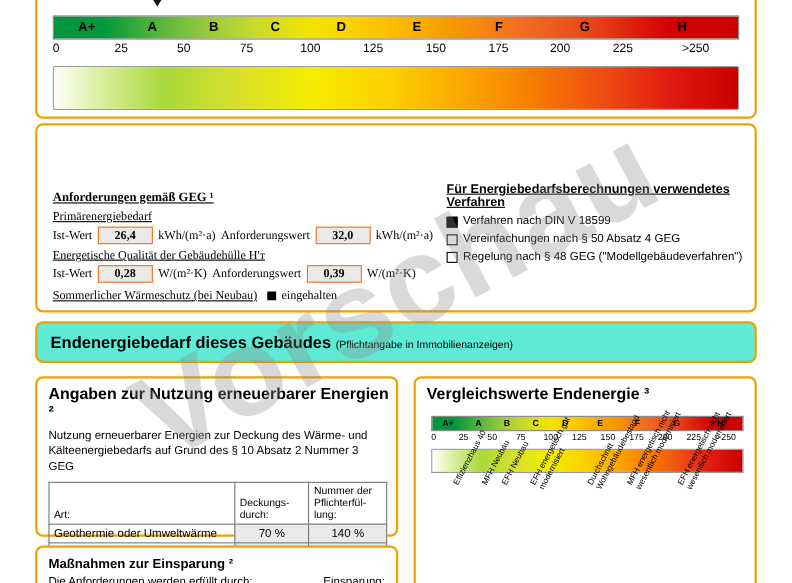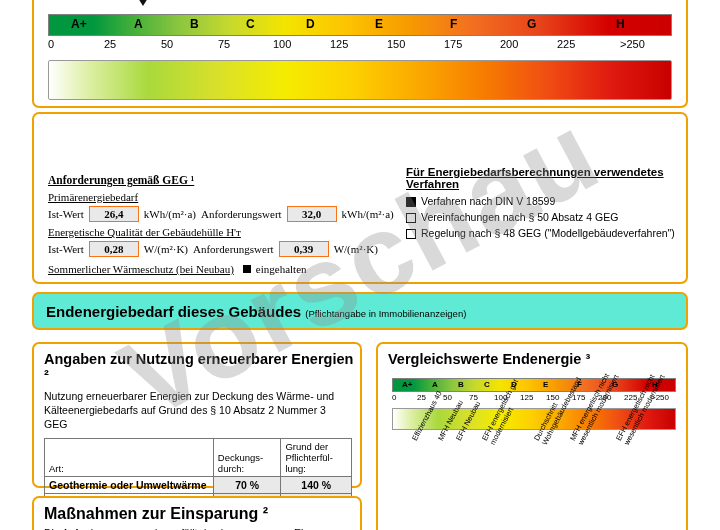--- a/index.html
+++ b/index.html
@@ -82,28 +82,28 @@
   #endBlock .inner{display:flex;align-items:center;height:100%;padding:0 12px;box-sizing:border-box;justify-content:space-between;}
   .endTitle{font-size:15px;font-weight:bold;}
   .endNote{font-size:9.5px;font-weight:normal;}
   .endVal{font-size:14px;font-weight:bold;background:#E0E0E0;border:1px solid #999;padding:2px 8px;}
 
   
   #renewBlock{left:32px;top:342px;width:330px;height:146px;}
   #renewBlock .ttl{font-size:14.5px;font-weight:bold;margin:7px 0 6px 10px;}
   .rtext{font-size:10.5px;margin:0 10px 6px 10px;line-height:1.35;}
   table.rt{border-collapse:collapse;margin:0 10px;width:308px;font-size:10.5px;}
-  table.rt td,table.rt th{border:1px solid #777;padding:2px 4px;text-align:left;font-weight:bold;}
+  table.rt td,table.rt th{border:1px solid #777;padding:2px 4px;text-align:left;font-weight:normal;}
   table.rt th{font-size:9.5px;font-weight:normal;vertical-align:bottom;}
   table.rt td.c{text-align:center;background:#E9E9E9;}
   table.rt tr.sum td{font-weight:bold;}
 
   
   #measureBlock{left:32px;top:496px;width:330px;height:48px;}
-  #measureBlock .ttl{font-size:16px;font-weight:bold;margin:7px 0 4px 10px;}
+  #measureBlock .ttl{font-size:12px;font-weight:bold;margin:7px 0 4px 10px;}
   .mline{font-size:10.5px;margin:0 10px;display:flex;justify-content:space-between;}
 
   
   #cmpBlock{left:376px;top:342px;width:312px;height:200px;}
   #cmpBlock .ttl{font-size:14.5px;font-weight:bold;margin:7px 0 6px 10px;}
   .miniWrap{position:absolute;left:14px;top:34px;width:284px;}
   .miniBand{position:relative;height:14px;width:284px;border:1px solid #808080;box-sizing:border-box;
     background:linear-gradient(to right,#00973f 0%,#00973f 7%,#3fae3a 13%,#8cc63f 21%,#c6d92d 29%,#f4e400 38%,#fdc300 48%,#f79a00 58%,#f26f21 68%,#e8431a 79%,#d40000 90%,#cc0000 100%);}
   .miniBand .lbl{position:absolute;top:1px;font-size:8px;font-weight:bold;}
   .miniTicks{position:relative;height:12px;width:284px;margin-top:1px;}
@@ -223,21 +223,21 @@
 
   <div class="panel" id="renewBlock">
     <div class="ttl">Angaben zur Nutzung erneuerbarer Energien ²</div>
     <div class="rtext">Nutzung erneuerbarer Energien zur Deckung des Wärme- und Kälteenergiebedarfs auf Grund des § 10 Absatz 2 Nummer 3 GEG</div>
     <table class="rt">
       <tbody>
           <tr>
         <th style="width:55%">Art:</th>
         <th style="width:22%;white-space:pre-line">Deckungs-
 durch:</th>
-        <th style="width:23%;white-space:pre-line">Grund der
+        <th style="width:23%;white-space:pre-line">Nummer der
 Pflichterfül-
 lung:</th>
       </tr>
       <tr>
         <td>Geothermie oder Umweltwärme</td>
         <td class="c">70 %</td>
         <td class="c">140 %</td>
       </tr>
       <tr>
         <td>Abwärme</td>

